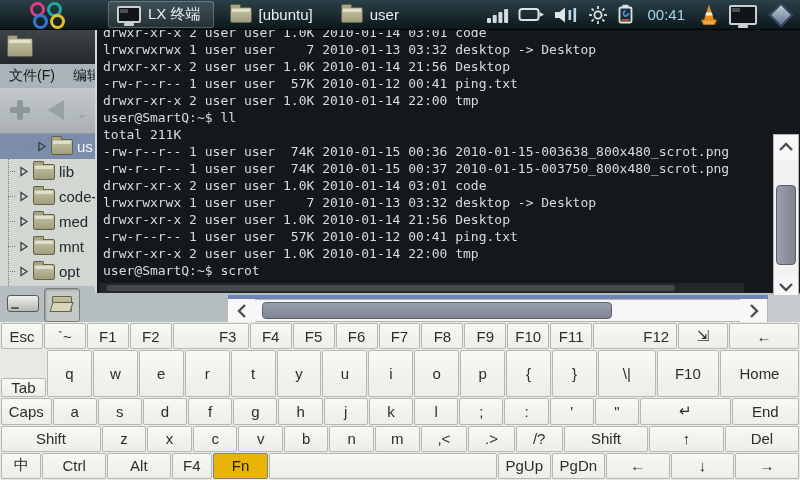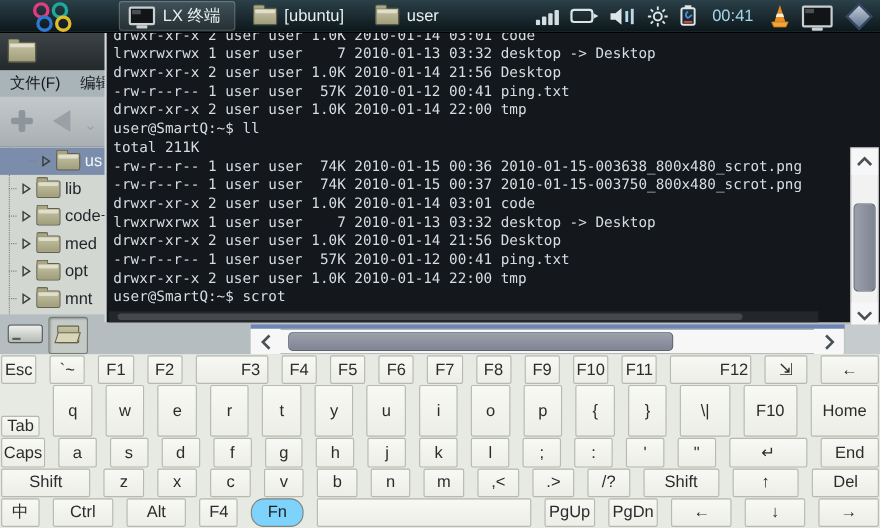--- a/index.html
+++ b/index.html
@@ -102,25 +102,25 @@
     background:#f1f1f1;border-left:1px solid #c4c4c4;box-sizing:border-box;}
   .term-vthumb{position:absolute;left:2px;top:152px;width:20px;height:78px;border-radius:4px;
     background:linear-gradient(90deg,#9aa0ab,#7e8492);border:1px solid #5a616e;box-sizing:border-box;}
   .term-vbtn{position:absolute;left:0;bottom:0;width:25px;height:26px;display:flex;align-items:center;justify-content:center;background:#f7f7f7;}
   .term-hscroll{position:absolute;left:2px;bottom:0;width:645px;height:10px;background:#24272a;}
   .term-hthumb{position:absolute;left:8px;top:2px;width:88%;height:6px;background:#45494e;border-radius:3px;}
 
   
   .keyboard{position:absolute;left:0;top:322px;width:800px;height:158px;z-index:30;
     background:#e7e9e3;display:flex;flex-direction:column;gap:1px;padding:1px;box-sizing:border-box;}
-  .kb-row{flex:1;display:flex;gap:12px;}
+  .kb-row{flex:1;display:flex;gap:1px;}
   .kb-key{display:flex;align-items:center;justify-content:center;
     background:linear-gradient(#f8f8f4,#eeeee8);border:1px solid #b5b9af;border-radius:2px;
     font-size:15px;color:#2c2c2c;box-sizing:border-box;min-width:0;overflow:hidden;cursor:pointer;}
-  .kb-key.pressed{background:#7dd3fc;border-color:#82827e;color:#1d1d1d;border-radius:12px;}
+  .kb-key.pressed{background:#eab308;border-color:#82827e;color:#1d1d1d;}
 
   svg{display:block;}
 </style>
 </head>
 <body>
 
 <div class="screen">
 
   <div class="fm-titlebar">
     <span class="folder"></span>
@@ -188,31 +188,31 @@
           <span>med</span>
         </div>
         <div class="tree-row" style="padding-left: 14px;">
           <span class="hline"></span>
           <span class="expander">
             <svg width="10" height="11" viewBox="0 0 10 11">
               <path d="M2 1.5 L8 5.5 L2 9.5 Z" fill="none" stroke="#3a3f42" stroke-width="1.3"></path>
             </svg>
           </span>
           <span class="folder"></span>
+          <span>mnt</span>
+        </div>
+        <div class="tree-row" style="padding-left: 14px;">
+          <span class="hline"></span>
+          <span class="expander">
+            <svg width="10" height="11" viewBox="0 0 10 11">
+              <path d="M2 1.5 L8 5.5 L2 9.5 Z" fill="none" stroke="#3a3f42" stroke-width="1.3"></path>
+            </svg>
+          </span>
+          <span class="folder"></span>
           <span>opt</span>
-        </div>
-        <div class="tree-row" style="padding-left: 14px;">
-          <span class="hline"></span>
-          <span class="expander">
-            <svg width="10" height="11" viewBox="0 0 10 11">
-              <path d="M2 1.5 L8 5.5 L2 9.5 Z" fill="none" stroke="#3a3f42" stroke-width="1.3"></path>
-            </svg>
-          </span>
-          <span class="folder"></span>
-          <span>mnt</span>
         </div>
       </div>
   </div>
 
   <div class="fm-side-btns">
     <span class="disk-btn"></span>
     <span class="openfolder-btn">
       <span class="openfolder"></span>
     </span>
   </div>

